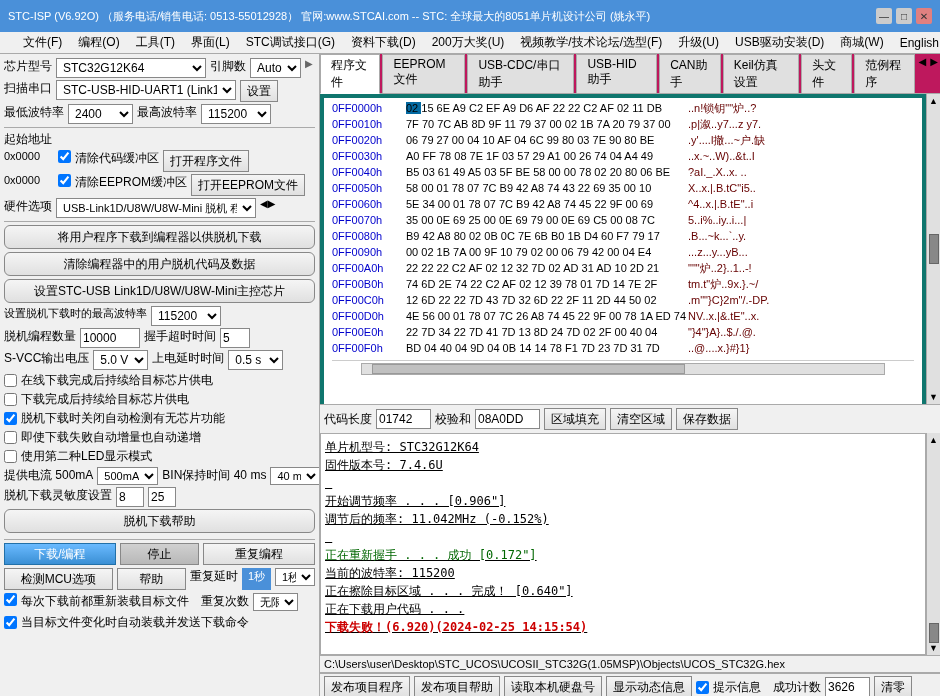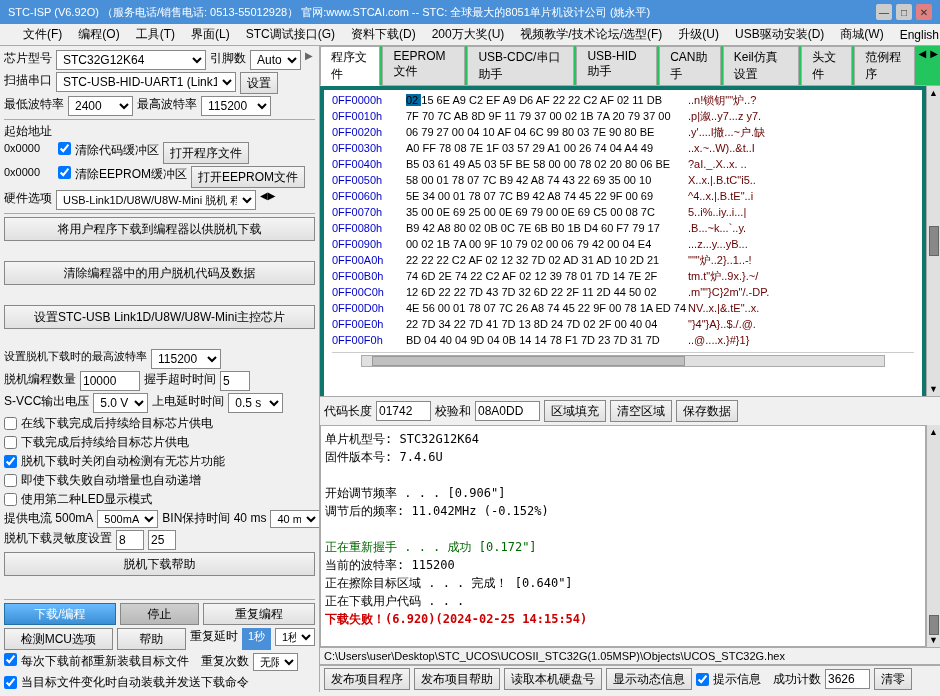--- a/index.html
+++ b/index.html
@@ -7,21 +7,21 @@
       font-family: "SimSun", "宋体", sans-serif;
       font-size: 12px;
       background: #f0f0f0;
       width: 940px;
       height: 696px;
       overflow: hidden;
     }
     .title-bar {
       background: #4a90d9;
       color: white;
-      height: 24px;
+      height: 32px;
       display: flex;
       align-items: center;
       padding: 0 8px;
       font-size: 12px;
       justify-content: space-between;
     }
     .title-bar-controls {
       display: flex;
       gap: 4px;
     }
@@ -83,22 +83,23 @@
       height: 22px;
       border: 1px solid #888;
       background: linear-gradient(to bottom, #f5f5f5, #e0e0e0);
       cursor: pointer;
       padding: 0 6px;
       white-space: nowrap;
     }
     .btn-wide {
       width: 100%;
       height: 24px;
-      margin-bottom: 20px;
-      font-size: 12px;
+      margin-bottom: 3px;
+      font-size: 12px;
+      border-radius: 6px;
     }
     .chip-row {
       display: flex;
       align-items: flex-start;
       gap: 4px;
       margin-bottom: 2px;
     }
     .divider { border-top: 1px solid #aaa; margin: 3px 0; }
     .checkbox-row {
       display: flex;
@@ -147,24 +148,25 @@
     }
     .log-area {
       background: white;
       border: 1px solid #aaa;
       font-family: "SimSun", "宋体", monospace;
       font-size: 12px;
       flex: 1;
       overflow-y: auto;
       padding: 4px;
       line-height: 18px;
+      text-decoration: underline;
     }
     .tabs-bar {
       display: flex;
-      background: #22c55e;
+      background: #be185d;
       border-bottom: 1px solid #aaa;
     }
     .tab {
       padding: 2px 10px;
       border: 1px solid #aaa;
       border-bottom: none;
       background: #e0e0e0;
       cursor: pointer;
       font-size: 12px;
       margin-right: 2px;

